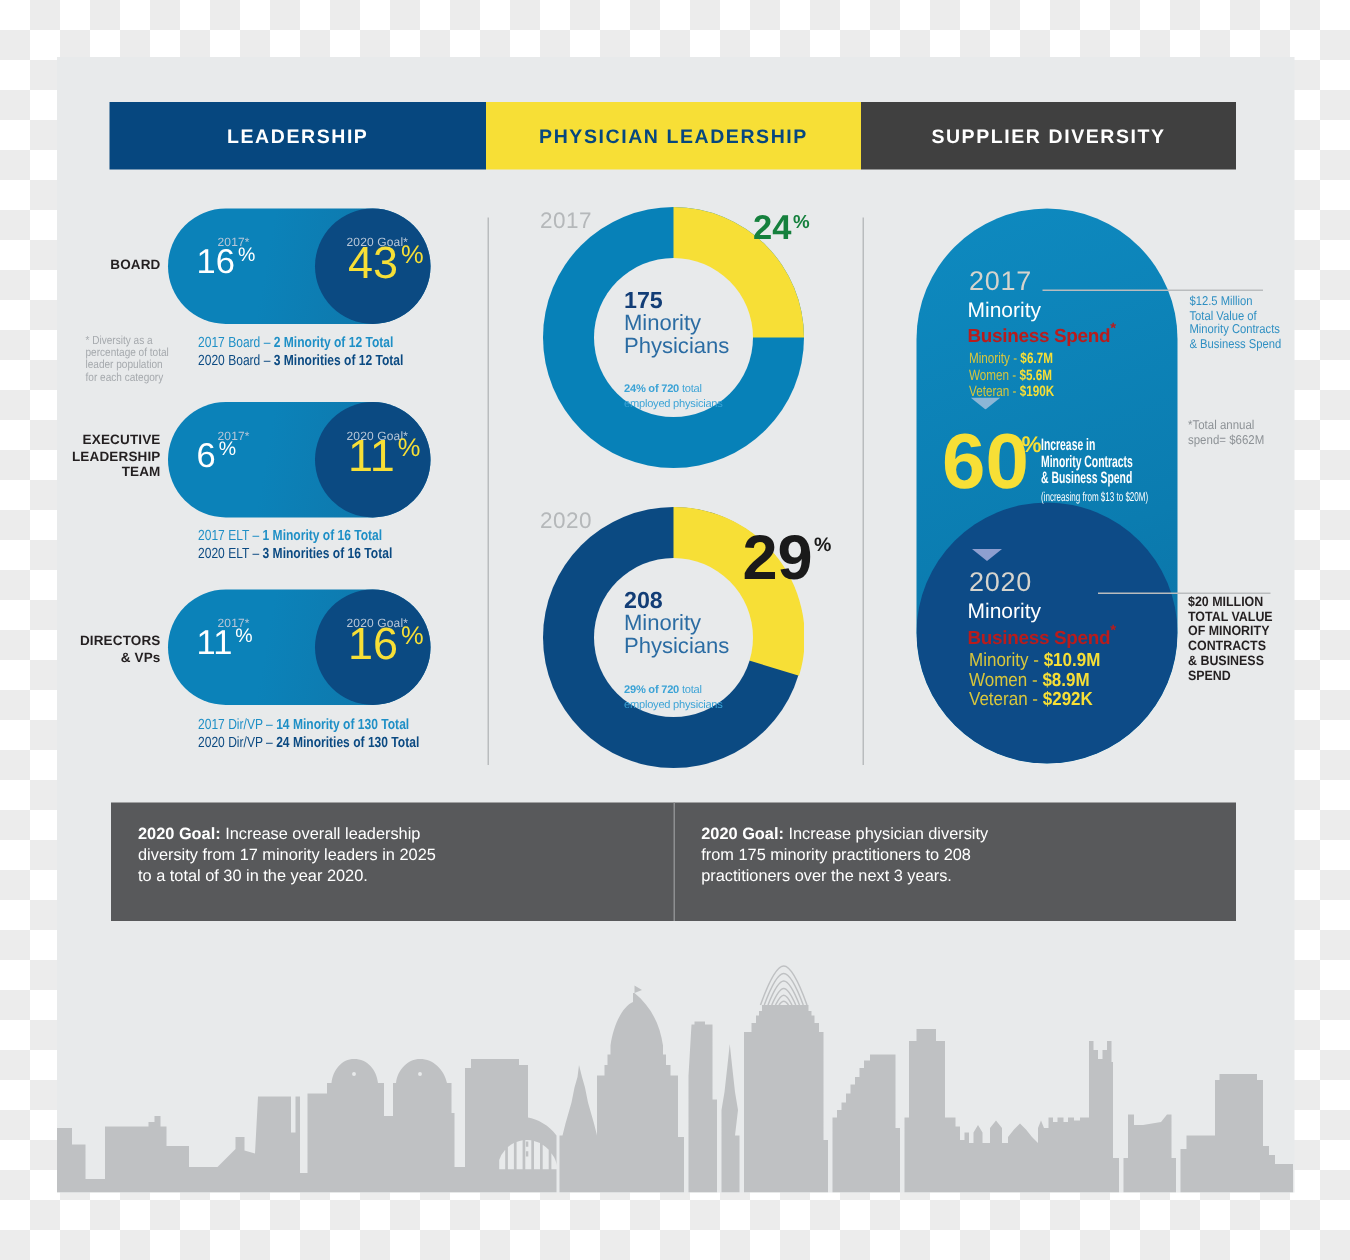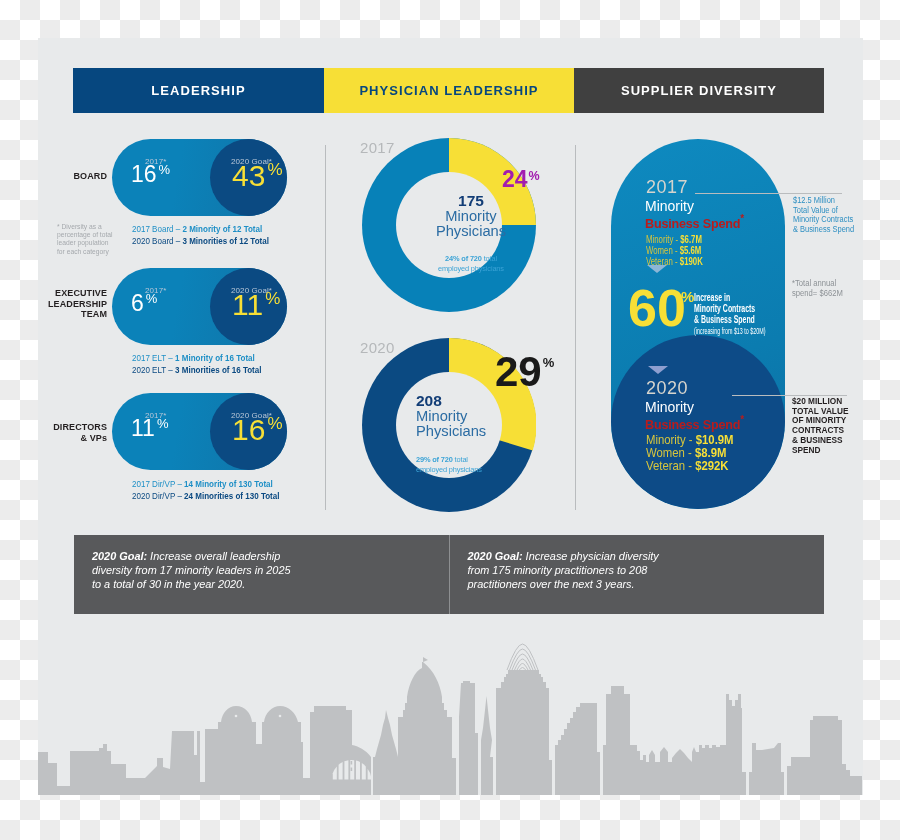--- a/index.html
+++ b/index.html
@@ -61,21 +61,21 @@
   .hrline{position:absolute;height:1px;background:#b9bcbe;}
 
   
   .note-blue{font-size:8.5px;color:#2e8fc2;line-height:9.7px;transform:scaleX(0.88);transform-origin:0 0;}
   .note-gray{font-size:8.5px;color:#8d9296;line-height:10px;transform:scaleX(0.9);transform-origin:0 0;}
   .note-black{font-size:9px;color:#231f20;font-weight:bold;line-height:9.7px;letter-spacing:0px;transform:scaleX(0.92);transform-origin:0 0;}
 
   
   #goals{left:36px;top:497px;width:750px;height:79px;background:#58595b;display:flex;}
   #goals > div{flex:1;color:#ffffff;font-size:10.9px;line-height:14px;padding:14px 0 0 18px;box-sizing:border-box;}
-  #goals .txt{display:block;width:215px;white-space:nowrap;font-style:italic;}
+  #goals .txt{display:block;width:215px;white-space:nowrap;}
   #goals > div + div{border-left:1px solid #8d8f91;}
   #goals b{font-weight:bold;}
 
   
   #skyline{left:0;bottom:0;width:825px;}
 </style>
 </head>
 <body>
 
 <div id="canvas">
@@ -147,22 +147,22 @@
   </div>
 
   <div class="abs" id="physician-col">
 
     <div class="abs donut-year" style="left:322px;top:102px">2017</div>
     <svg class="abs" style="left:324px;top:100px" width="174" height="174" viewBox="0 0 174 174">
       <circle cx="87" cy="87" r="87" fill="#0781b8"></circle>
       <path d="M87 87 L87 0 A87 87 0 0 1 174 87 Z" fill="#f7df36"></path>
       <circle cx="87" cy="87" r="53" fill="#e8eaeb"></circle>
     </svg>
-    <div class="abs donut-big" style="left:464px;top:130px;font-size:23px;color:#a21caf"><span>24</span><span style="font-size:12.5px;position:relative;top:-7px;left:1px">%</span></div>
-    <div class="abs" style="left:378px;top:155px;width:110px;text-align:center">
+    <div class="abs donut-big" style="left:464px;top:102px;font-size:23px;color:#15803d"><span>24</span><span style="font-size:12.5px;position:relative;top:-7px;left:1px">%</span></div>
+    <div class="abs" style="left:378px;top:155px;width:110px;text-align:left">
       <div class="dc-num">175</div>
       <div class="dc-txt">Minority</div>
       <div class="dc-txt">Physicians</div>
       <div class="dc-sub" style="margin-top:15px"><b>24% of 720 </b><span>total</span><br><span>employed physicians</span></div>
     </div>
 
     <div class="abs donut-year" style="left:322px;top:302px">2020</div>
     <svg class="abs" style="left:324px;top:300px" width="174" height="174" viewBox="0 0 174 174">
       <circle cx="87" cy="87" r="87" fill="#0b4a82"></circle>
       <path d="M87 87 L87 0 A87 87 0 0 1 170.7 112.5 Z" fill="#f7df36"></path>

